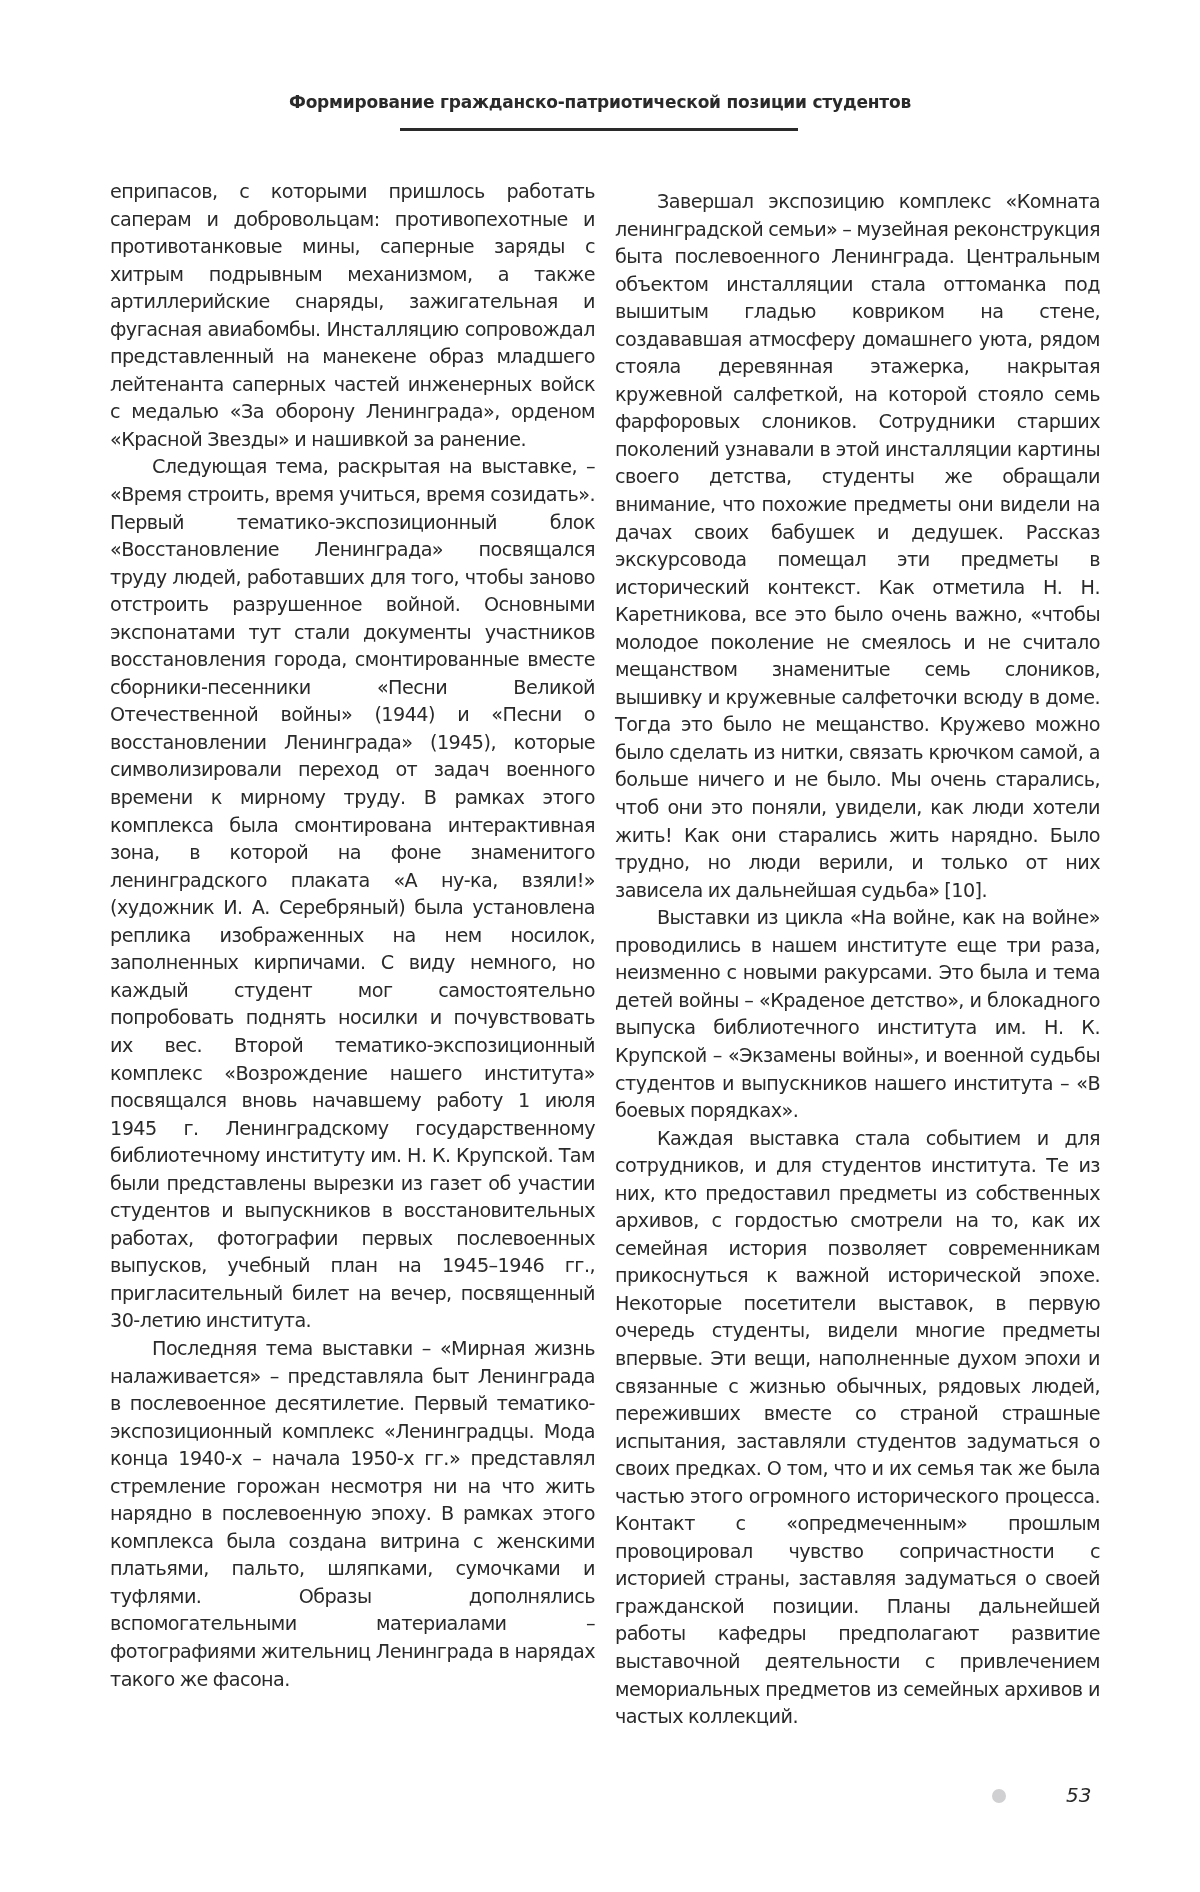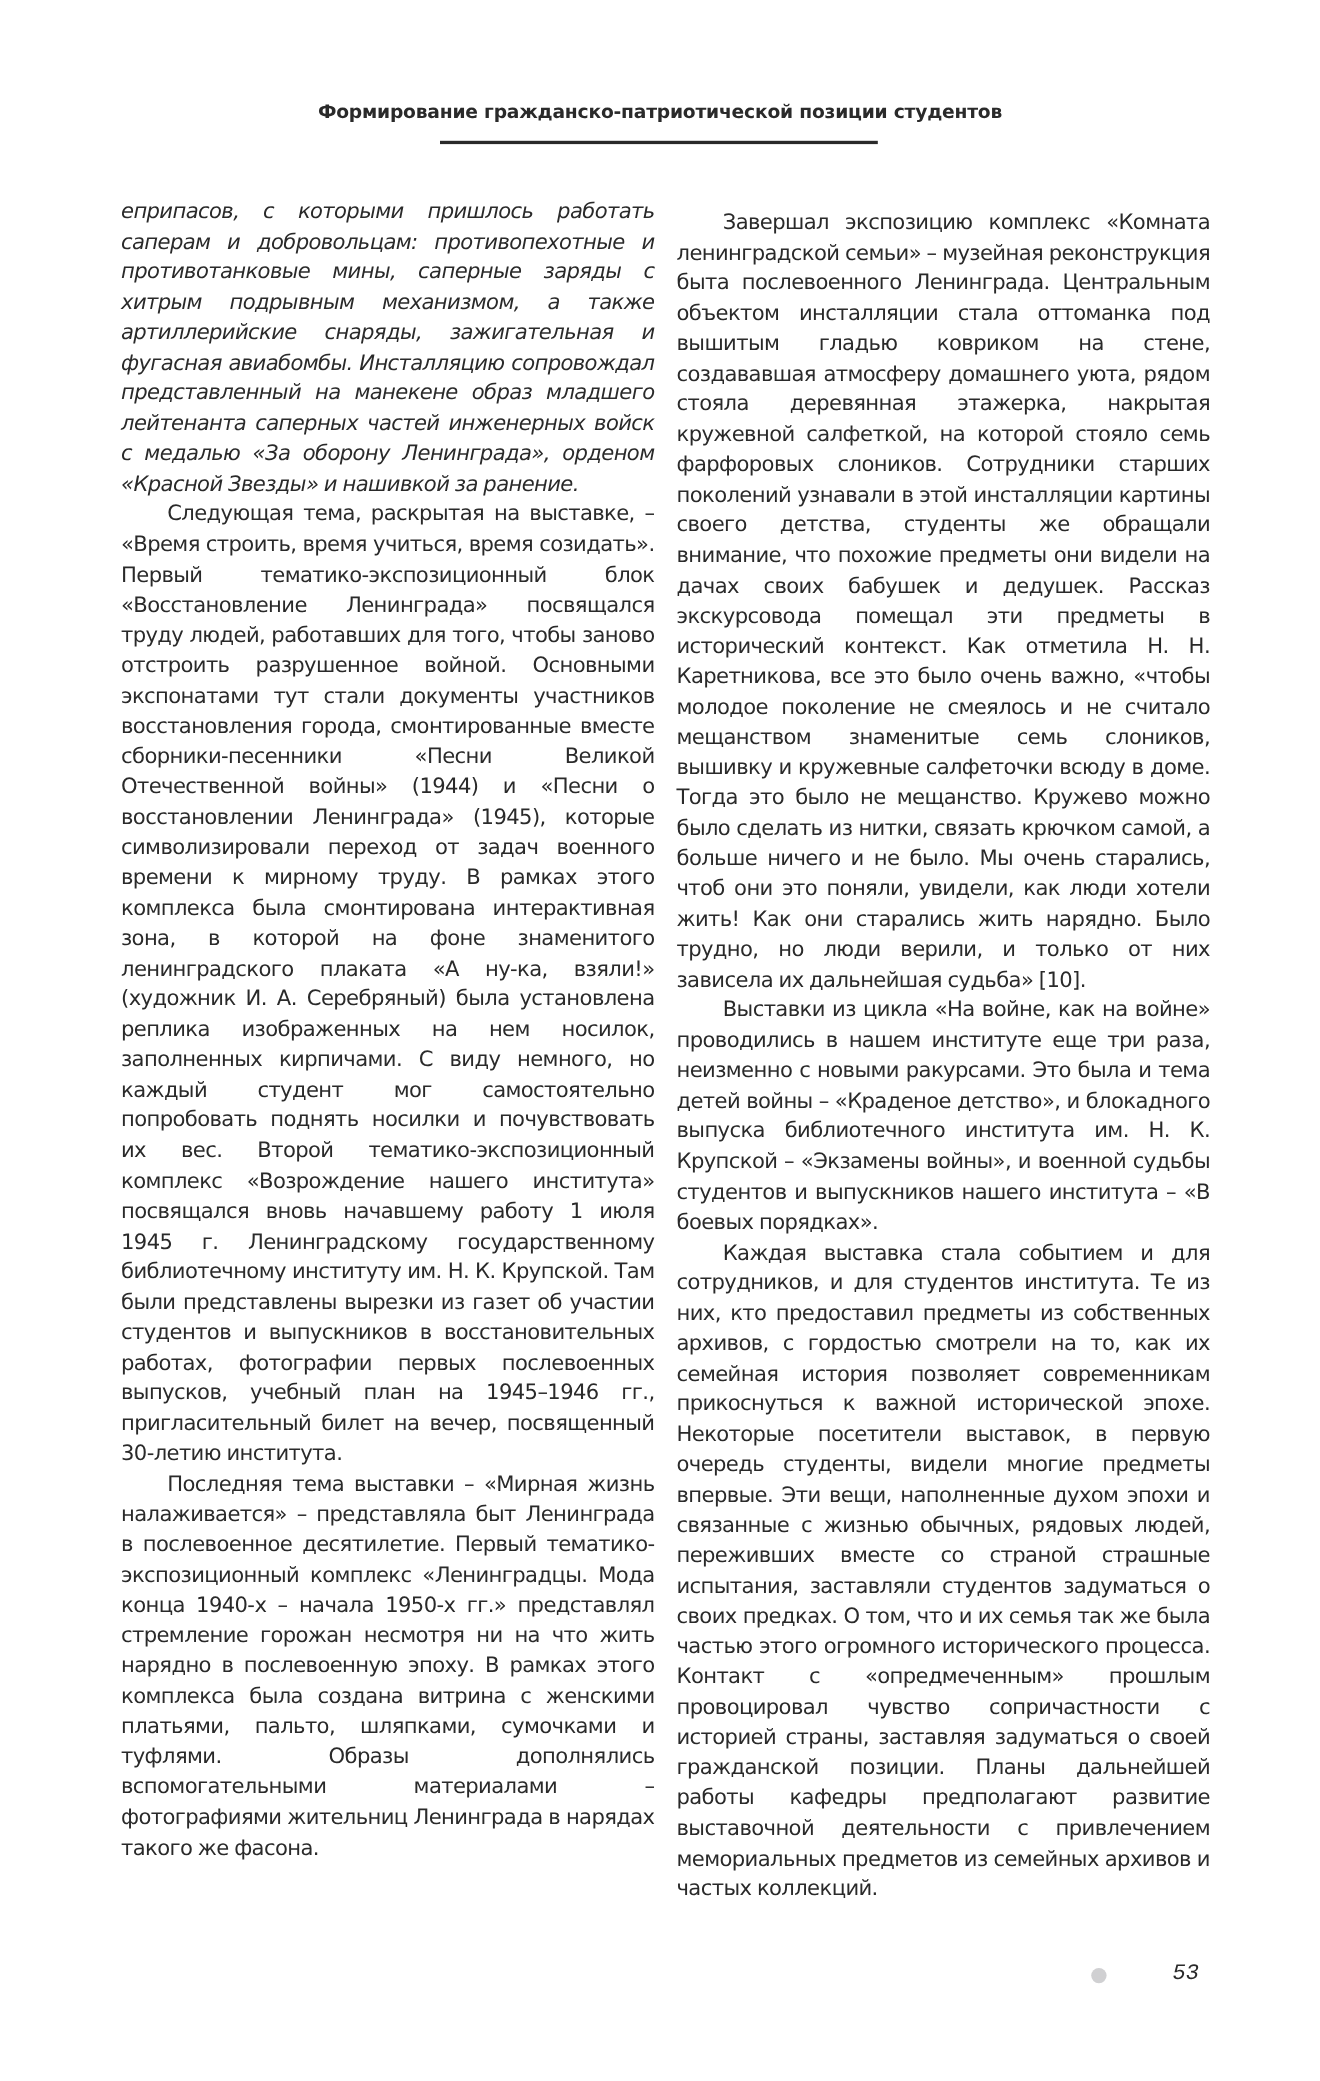--- a/index.html
+++ b/index.html
@@ -6,25 +6,25 @@
     body { width: 1200px; height: 1892px; position: relative; overflow: hidden;
       font-family: "DejaVu Sans", "Liberation Sans", sans-serif; color: #2a2a2a; }
     .running-head { position: absolute; top: 92px; left: 0; width: 1200px; text-align: center;
       font-size: 17px; font-weight: bold; letter-spacing: -0.2px; color: #2a2a2a; }
     .head-rule { position: absolute; top: 128px; left: 400px; width: 398px; height: 3px; background: #2a2a2a; }
     .col { position: absolute; top: 178px; width: 485px; font-size: 19.2px; line-height: 27.55px;
       text-align: justify; letter-spacing: -0.55px; word-spacing: -0.5px; hyphens: manual; }
     .col-left { left: 110px; }
     .col-right { left: 615px; margin-top: 10px; }
     .col p { margin: 0; text-indent: 42px; }
-    .col p.cont { text-indent: 0; font-style: italic; }
+    .col p.cont { text-indent: 0; }
     .footer-dot { position: absolute; top: 1789px; left: 992px; width: 14px; height: 14px;
       border-radius: 50%; background: #d0d0d2; }
     .page-number { position: absolute; top: 1783px; left: 1066px; font-size: 20px; font-style: italic;
-      color: #2a2a2a; font-family: Liberation Mono, monospace; }
+      color: #2a2a2a; }
   </style>
 </head>
 <body>
 
 <div class="running-head">Формирование гражданско-патриотической позиции студентов</div>
 <div class="head-rule"></div>
 
 <div class="col col-left">
   <p class="cont">еприпасов, с которыми пришлось работать саперам и добровольцам: противопехотные и противотанковые мины, саперные заряды с хитрым подрывным механизмом, а также артиллерийские снаряды, зажигательная и фугасная авиабомбы. Инсталляцию сопровождал представленный на манекене образ младшего лейтенанта саперных частей инженерных войск с медалью «За оборону Ленинграда», орденом «Красной Звезды» и нашивкой за ранение.</p>
   <p>Следующая тема, раскрытая на выставке, – «Время строить, время учиться, время созидать». Первый тематико-экспозиционный блок «Восстановление Ленинграда» посвящался труду людей, работавших для того, чтобы заново отстроить разрушенное войной. Основными экспонатами тут стали документы участников восстановления города, смонтированные вместе сборники-песенники «Песни Великой Отечественной войны» (1944) и «Песни о восстановлении Ленинграда» (1945), которые символизировали переход от задач военного времени к мирному труду. В рамках этого комплекса была смонтирована интерактивная зона, в которой на фоне знаменитого ленинградского плаката «А ну-ка, взяли!» (художник И. А. Серебряный) была установлена реплика изображенных на нем носилок, заполненных кирпичами. С виду немного, но каждый студент мог самостоятельно попробовать поднять носилки и почувствовать их вес. Второй тематико-экспозиционный комплекс «Возрождение нашего института» посвящался вновь начавшему работу 1 июля 1945 г. Ленинградскому государственному библиотечному институту им. Н. К. Крупской. Там были представлены вырезки из газет об участии студентов и выпускников в восстановительных работах, фотографии первых послевоенных выпусков, учебный план на 1945–1946 гг., пригласительный билет на вечер, посвященный 30-летию института.</p>

